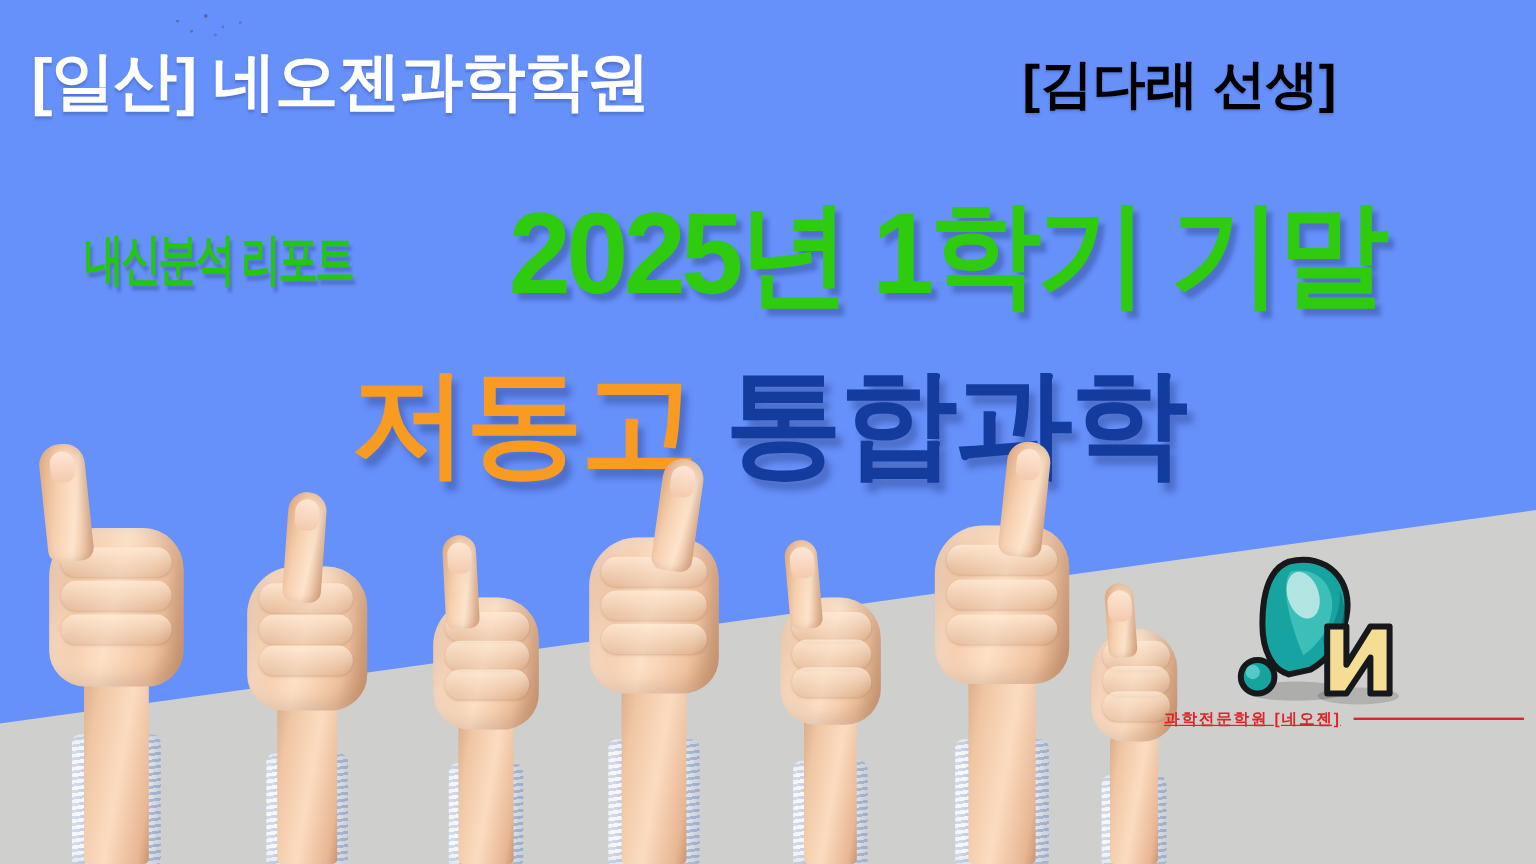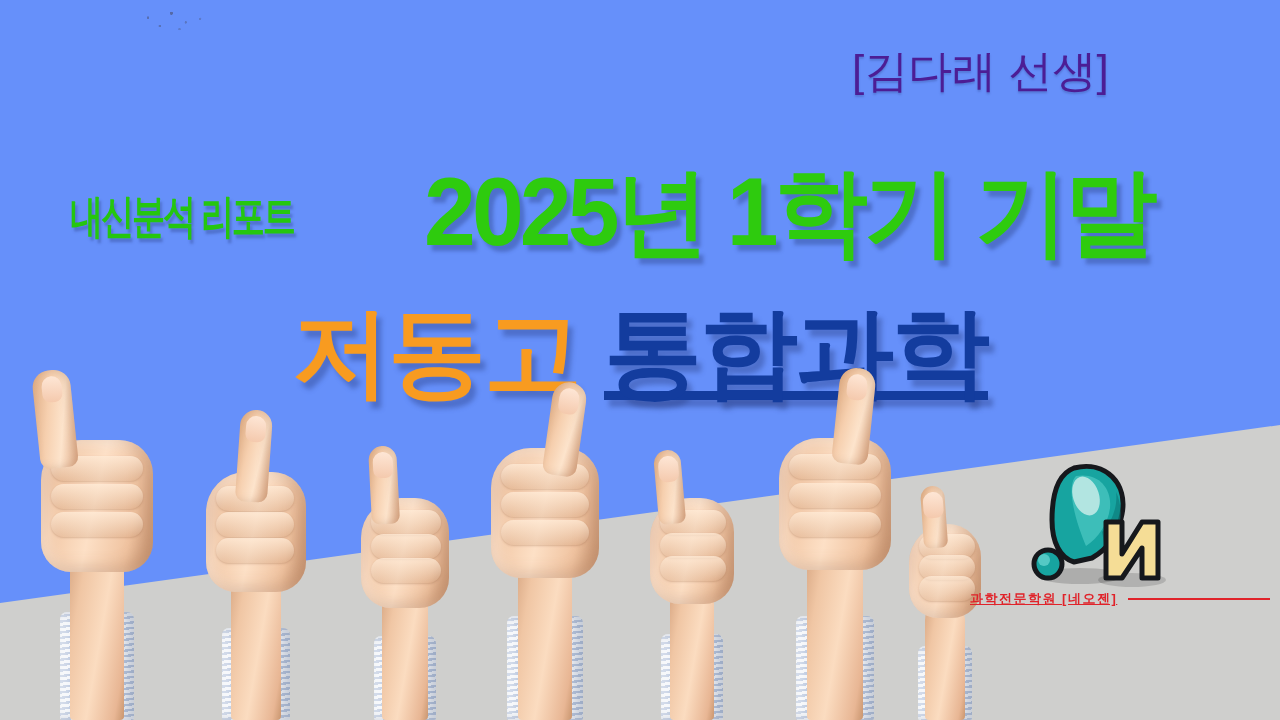--- a/index.html
+++ b/index.html
@@ -65,22 +65,22 @@
     letter-spacing: -1px;
     line-height: 70px;
     white-space: nowrap;
     text-shadow: 0 2px 2px rgba(40,60,130,.30);
   }
   .teacher-name {
     position: absolute;
     left: 852px;
     top: 6px;
     font-size: 44px;
-    font-weight: 400;
-    color: #4c1d95;
+    font-weight: 700;
+    color: #000000;
     letter-spacing: 0px;
     line-height: 62px;
     white-space: nowrap;
     text-shadow: 0 2px 2px rgba(40,60,130,.28);
   }
 
   
   .line2 {
     position: absolute;
     left: 0;
@@ -137,21 +137,20 @@
     letter-spacing: -2px;
     text-shadow: 5px 7px 5px rgba(40,60,130,.40);
   }
   .subject-name {
     font-size: 98px;
     font-weight: 700;
     color: #133c9e;
     letter-spacing: -2px;
     margin-left: 24px;
     text-shadow: 5px 7px 5px rgba(40,60,130,.40);
-    text-decoration: underline;
   }
 
   
   .hands {
     position: absolute;
     left: 0;
     bottom: 0;
     width: 980px;
     height: 330px;
   }
@@ -282,20 +281,21 @@
 </head>
 <body>
 
 <div id="stage">
 
   <div class="bg-blue"></div>
   <div class="bg-gray"></div>
   <div class="bg-noise"></div>
 
   <div class="hdr-row">
+    <div class="academy-name">[일산] 네오젠과학학원</div>
     <div class="teacher-name">[김다래 선생]</div>
   </div>
 
   <div class="line2">
     <div class="report-label">내신분석 리포트</div>
     <div class="term-title">2025년 1학기 기말</div>
   </div>
 
   <div class="line3">
     <div class="subject-line">

